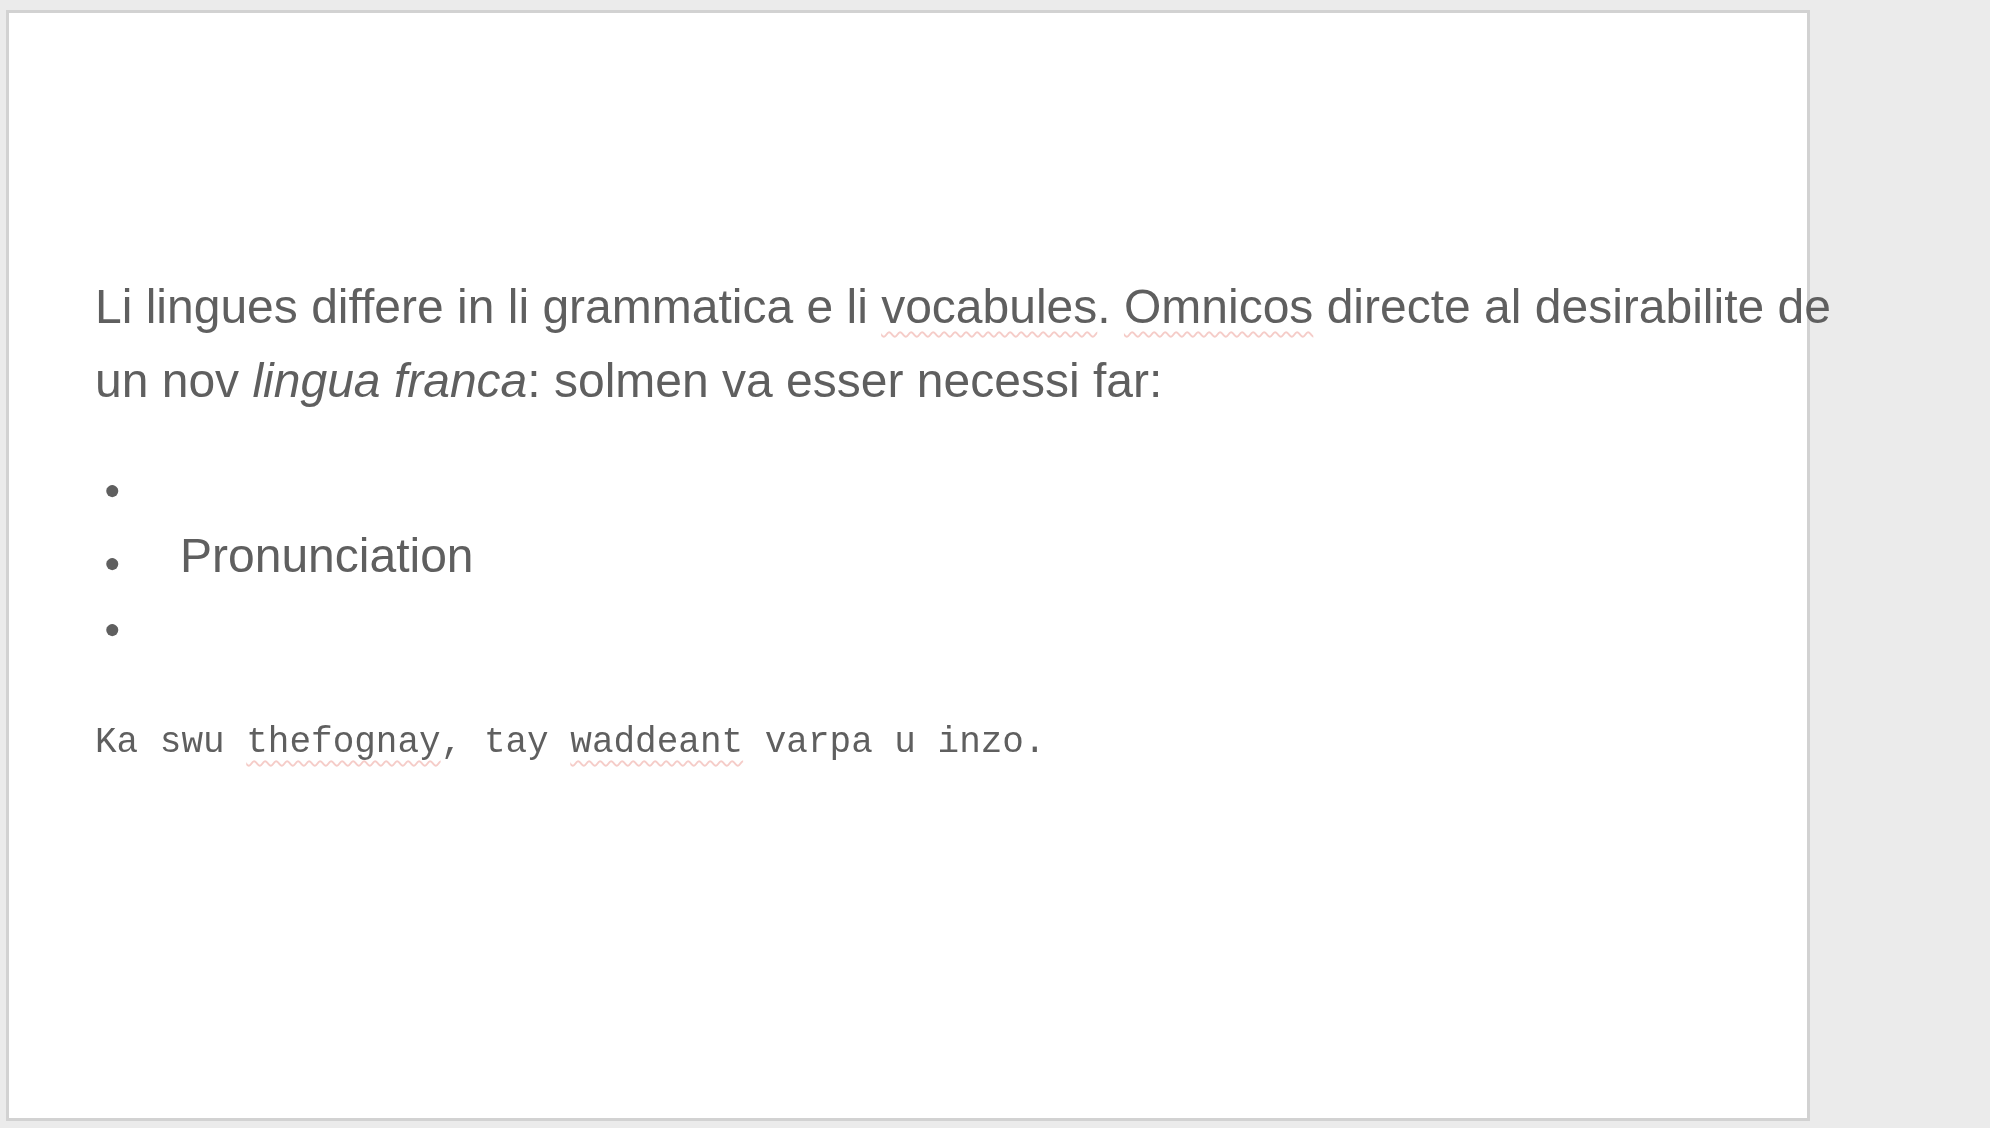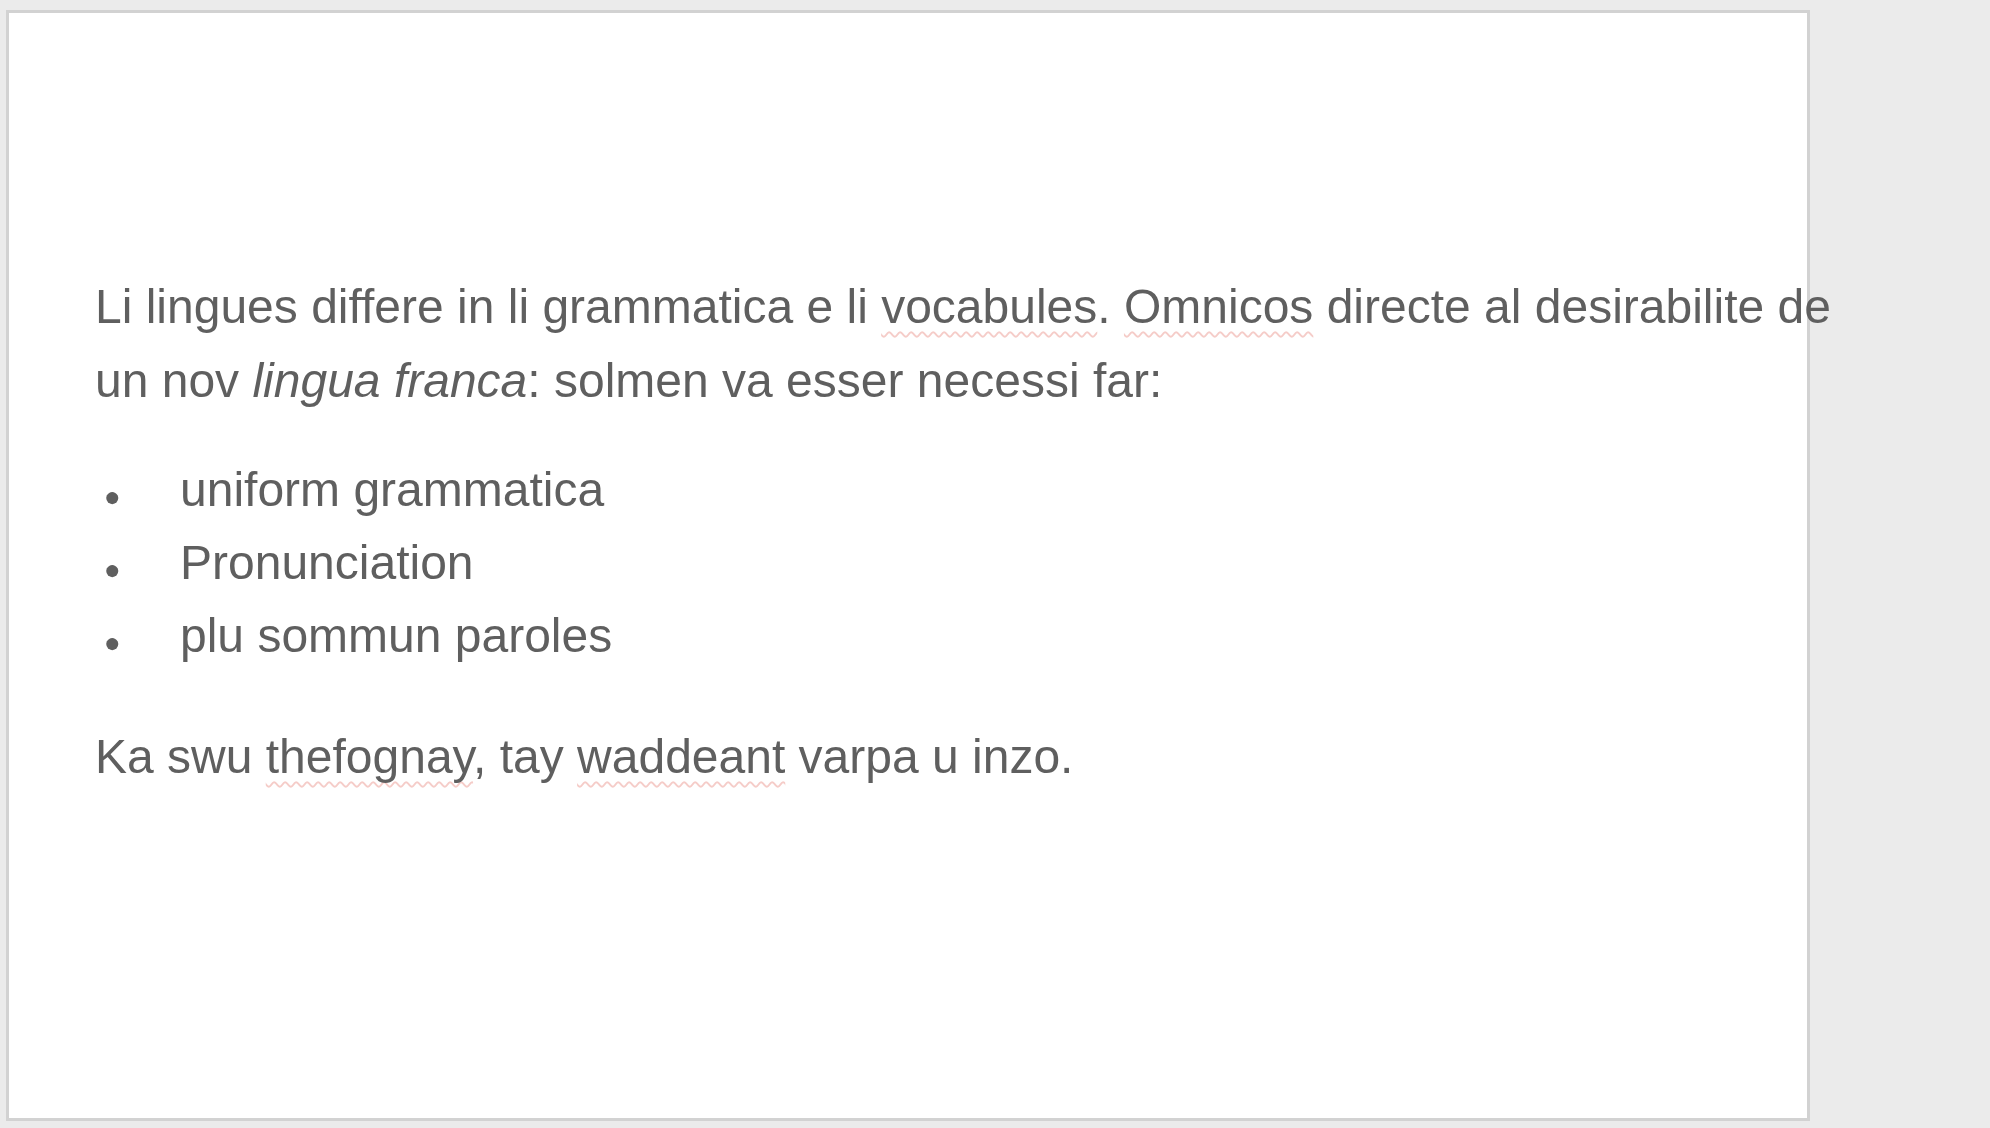--- a/index.html
+++ b/index.html
@@ -32,23 +32,24 @@
     color:var(--text);
   }
   .para{
     margin:257px 0 0 0;
     font-size:48px;
     line-height:74px;
     color:var(--text);
   }
   .closing{
     margin:44px 0 0 0;
-    font-size:48px;
+    font-size:36px;
     line-height:74px;
     color:var(--text);
+    font-family:Liberation Mono, monospace;
   }
   .bullet-list{
     list-style:none;
     margin:39px 0 0 0;
     padding:0;
   }
   .bullet-item{
     display:flex;
     align-items:baseline;
     font-size:48px;
@@ -77,28 +78,26 @@
 <body>
 
 <div class="slide">
   <div class="slide-content">
 
     <p class="para"><span>Li lingues differe in li grammatica e li </span><span class="misspelled">vocabules</span><span>. </span><span class="misspelled">Omnicos</span><span> directe al desirabilite de un nov </span><em class="accent">lingua franca</em><span>: solmen va esser necessi far:</span></p>
 
     <ul class="bullet-list">
       <li class="bullet-item">
           <span class="bullet">●</span>
-          <span class="li-text">uniform grammatica</span>
         </li>
       <li class="bullet-item">
           <span class="bullet">●</span>
           <span class="li-text">Pronunciation</span>
         </li>
       <li class="bullet-item">
           <span class="bullet">●</span>
-          <span class="li-text">plu sommun paroles</span>
         </li>
     </ul>
 
     <p class="closing"><span>Ka swu </span><span class="misspelled">thefognay</span><span>, tay </span><span class="misspelled">waddeant</span><span> varpa u inzo.</span></p>
 
   </div>
 </div>
 
 </body></html>

